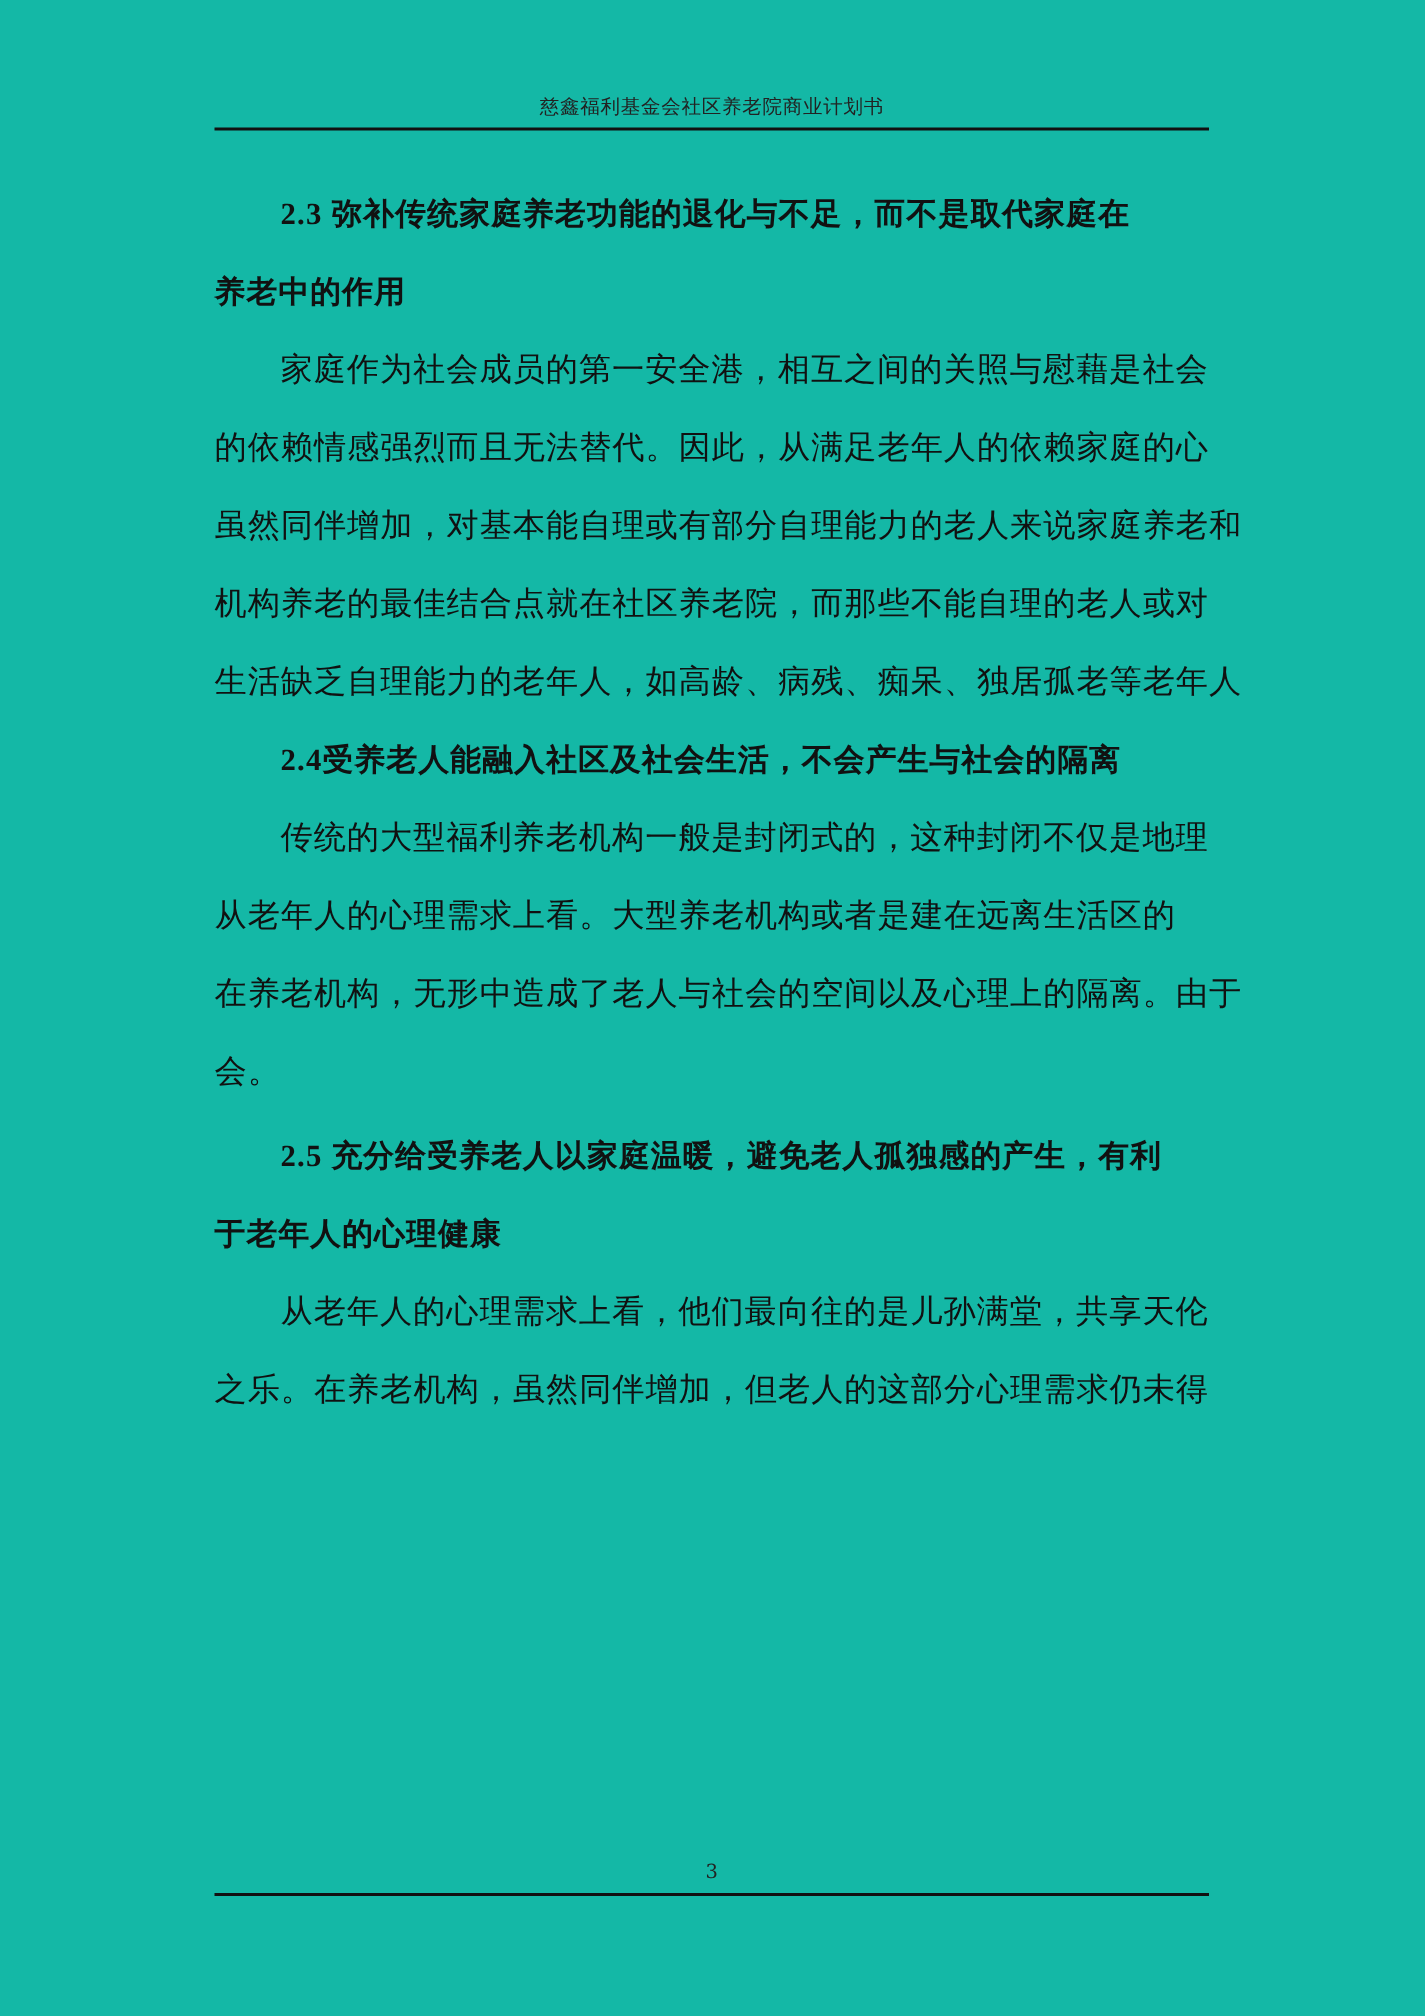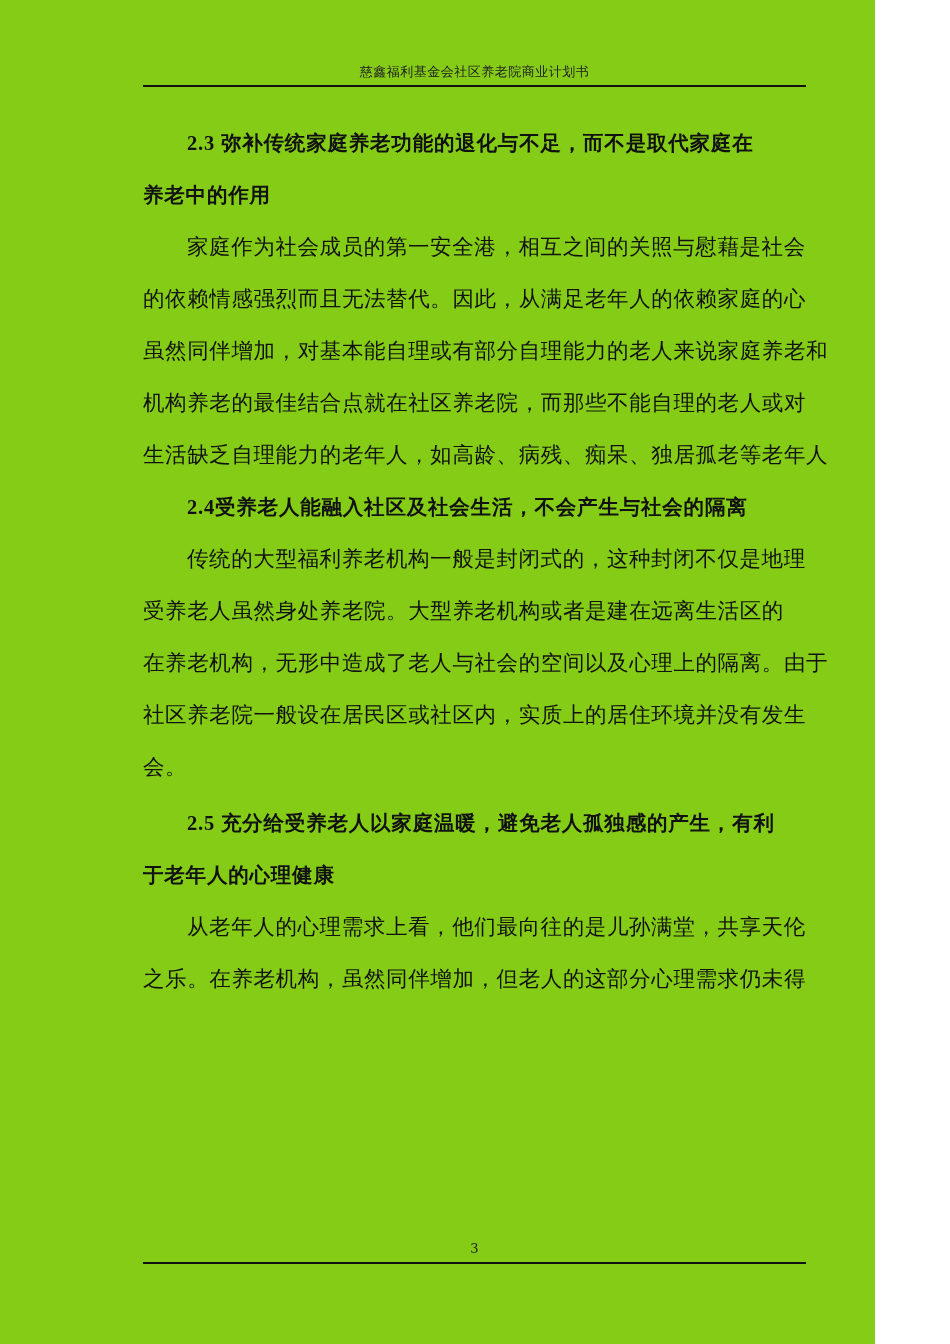--- a/index.html
+++ b/index.html
@@ -11,22 +11,22 @@
       width: 950px;
       height: 1344px;
       position: relative;
       overflow: hidden;
       font-family: "DejaVu Serif", "Liberation Serif", serif;
       color: #111111;
     }
     .page {
       position: absolute;
       left: 0; top: 0;
-      width: 875px; height: 1344px;
-      background: #84cc16;
+      width: 950px; height: 1344px;
+      background: #14b8a6;
     }
     .header-text {
       position: absolute;
       left: 143px;
       width: 663px;
       top: 64px;
       text-align: center;
       font-size: 13px;
       line-height: 16px;
       color: #222;
@@ -105,23 +105,22 @@
       <div class="line">机构养老的最佳结合点就在社区养老院，而那些不能自理的老人或对</div>
       <div class="line">生活缺乏自理能力的老年人，如高龄、病残、痴呆、独居孤老等老年人</div>
     </div>
 
     <div class="heading">
       <div class="line indent">2.4受养老人能融入社区及社会生活，不会产生与社会的隔离</div>
     </div>
 
     <div class="paragraph">
       <div class="line indent">传统的大型福利养老机构一般是封闭式的，这种封闭不仅是地理</div>
-      <div class="line">受养老人虽然身处养老院。大型养老机构或者是建在远离生活区的</div>
+      <div class="line">从老年人的心理需求上看。大型养老机构或者是建在远离生活区的</div>
       <div class="line">在养老机构，无形中造成了老人与社会的空间以及心理上的隔离。由于</div>
-      <div class="line">社区养老院一般设在居民区或社区内，实质上的居住环境并没有发生</div>
       <div class="line">会。</div>
     </div>
 
     <div class="gap-small"></div>
 
     <div class="heading">
       <div class="line indent">2.5 充分给受养老人以家庭温暖，避免老人孤独感的产生，有利</div>
       <div class="line">于老年人的心理健康</div>
     </div>
 

